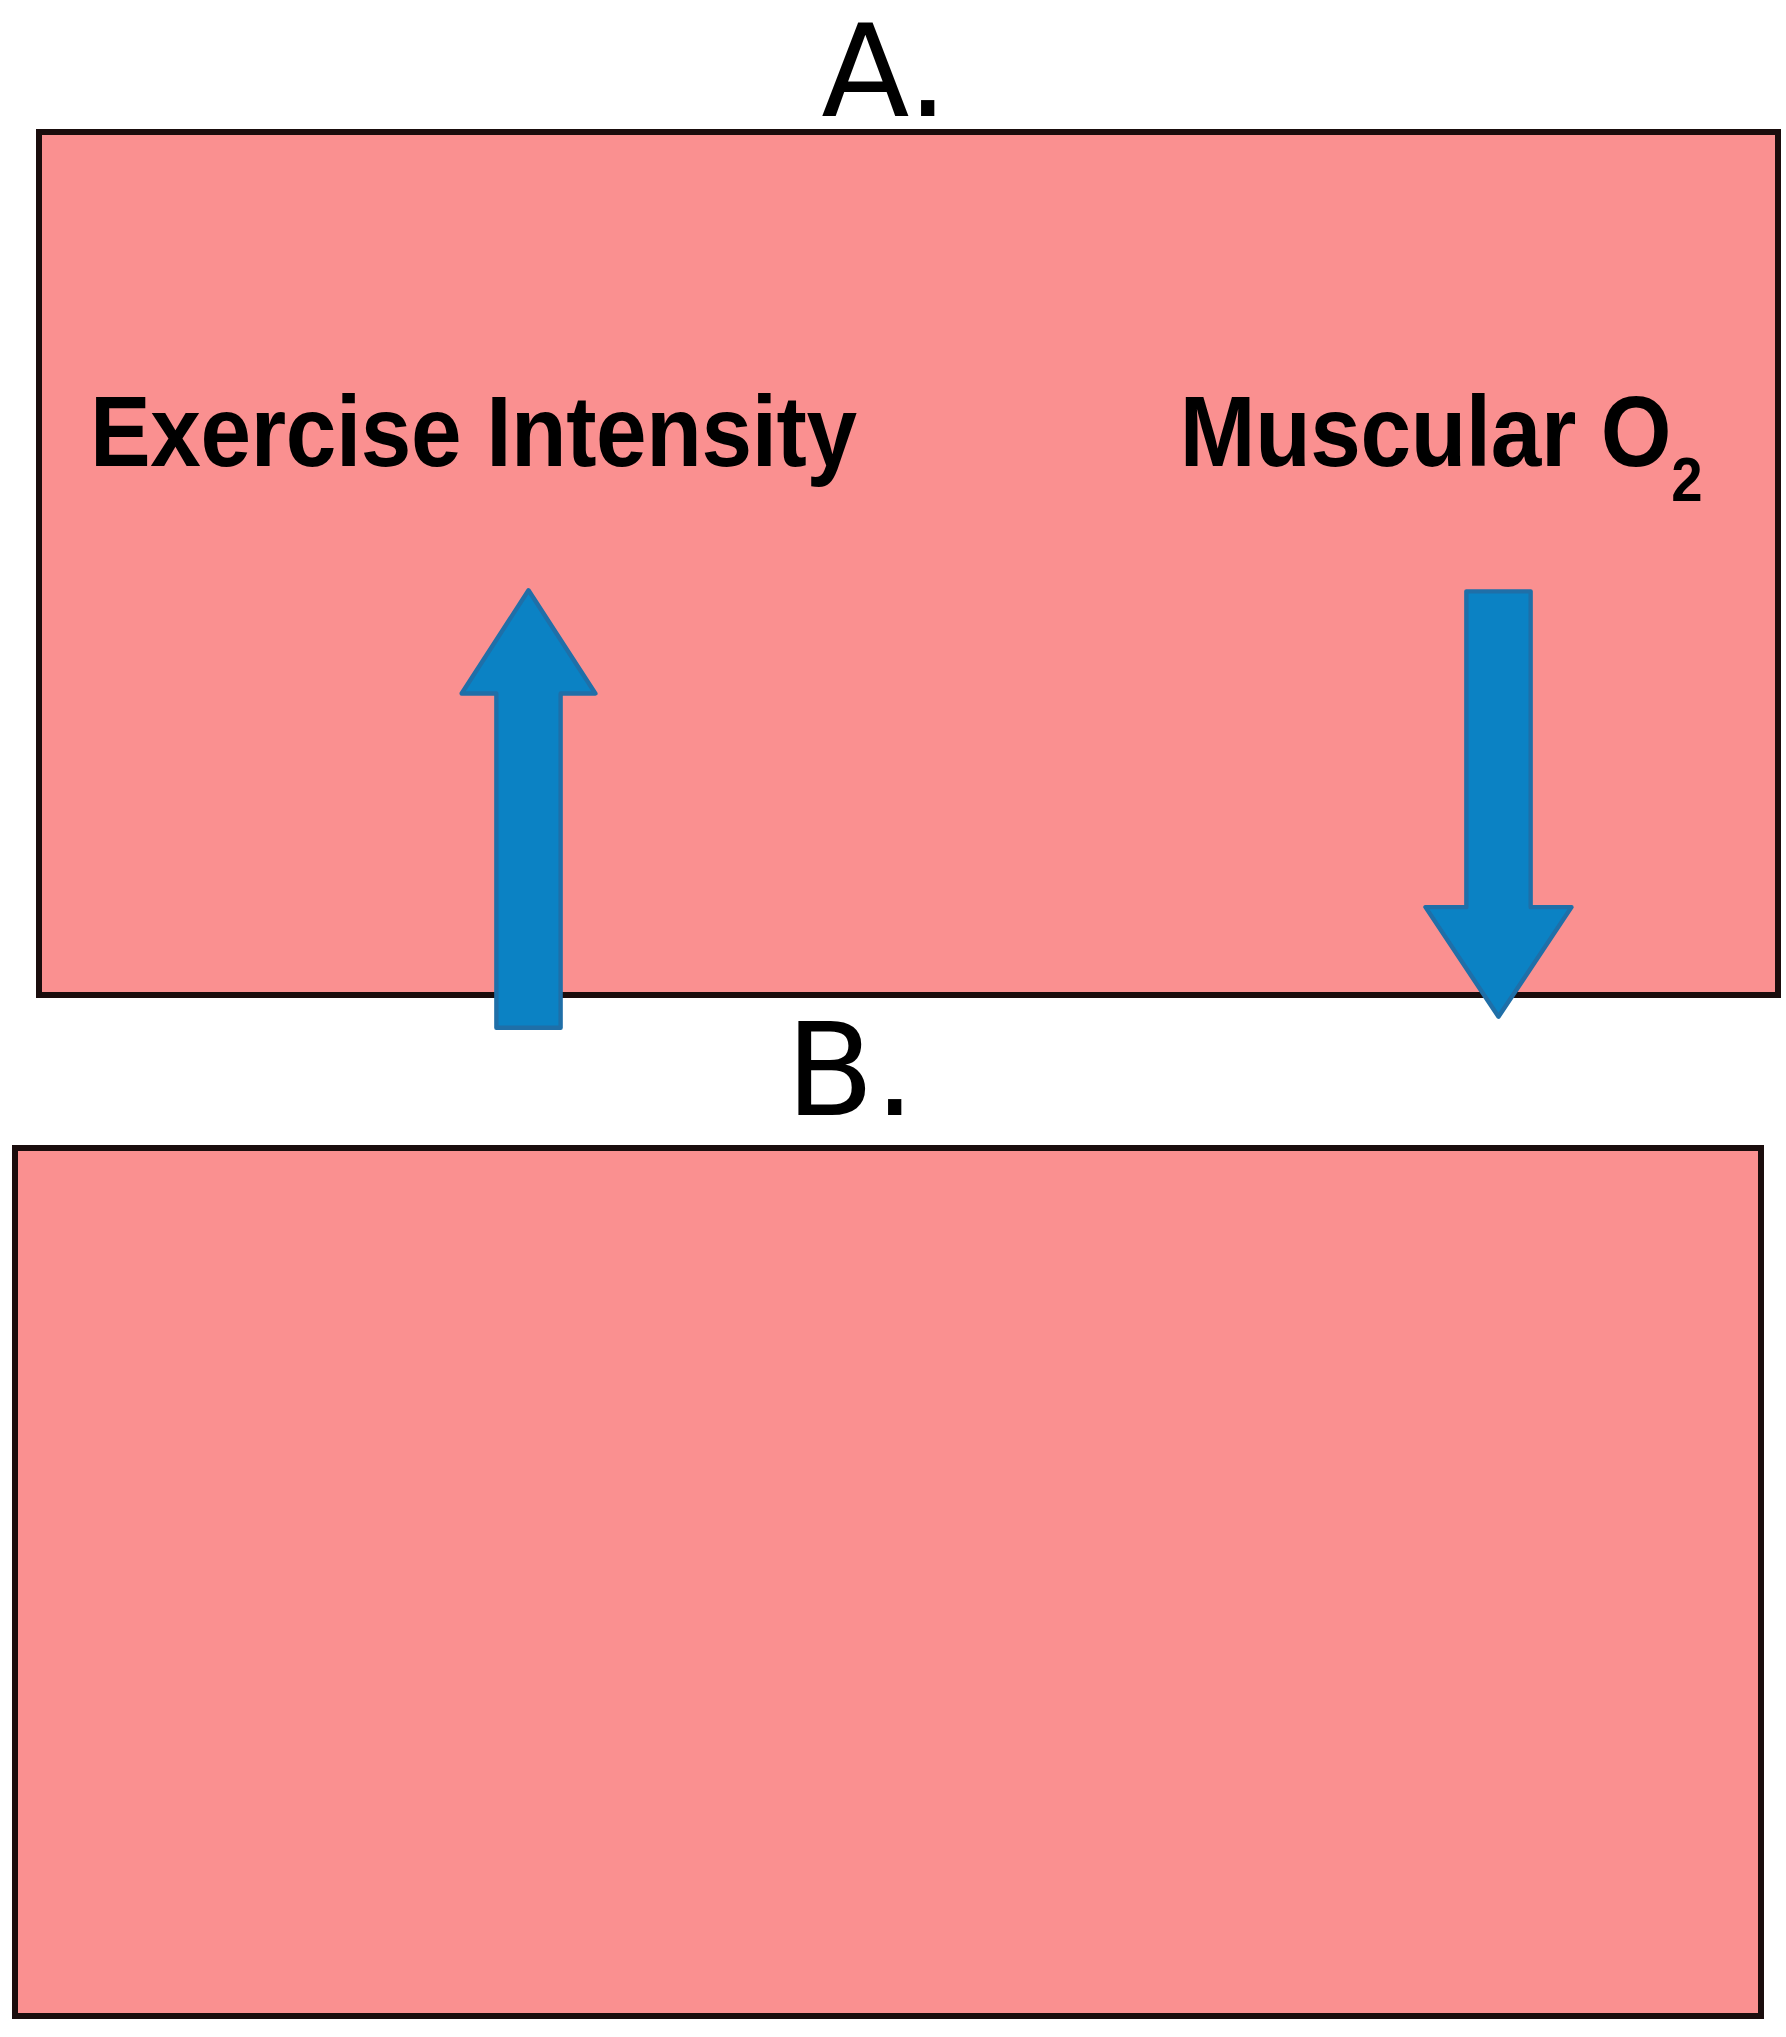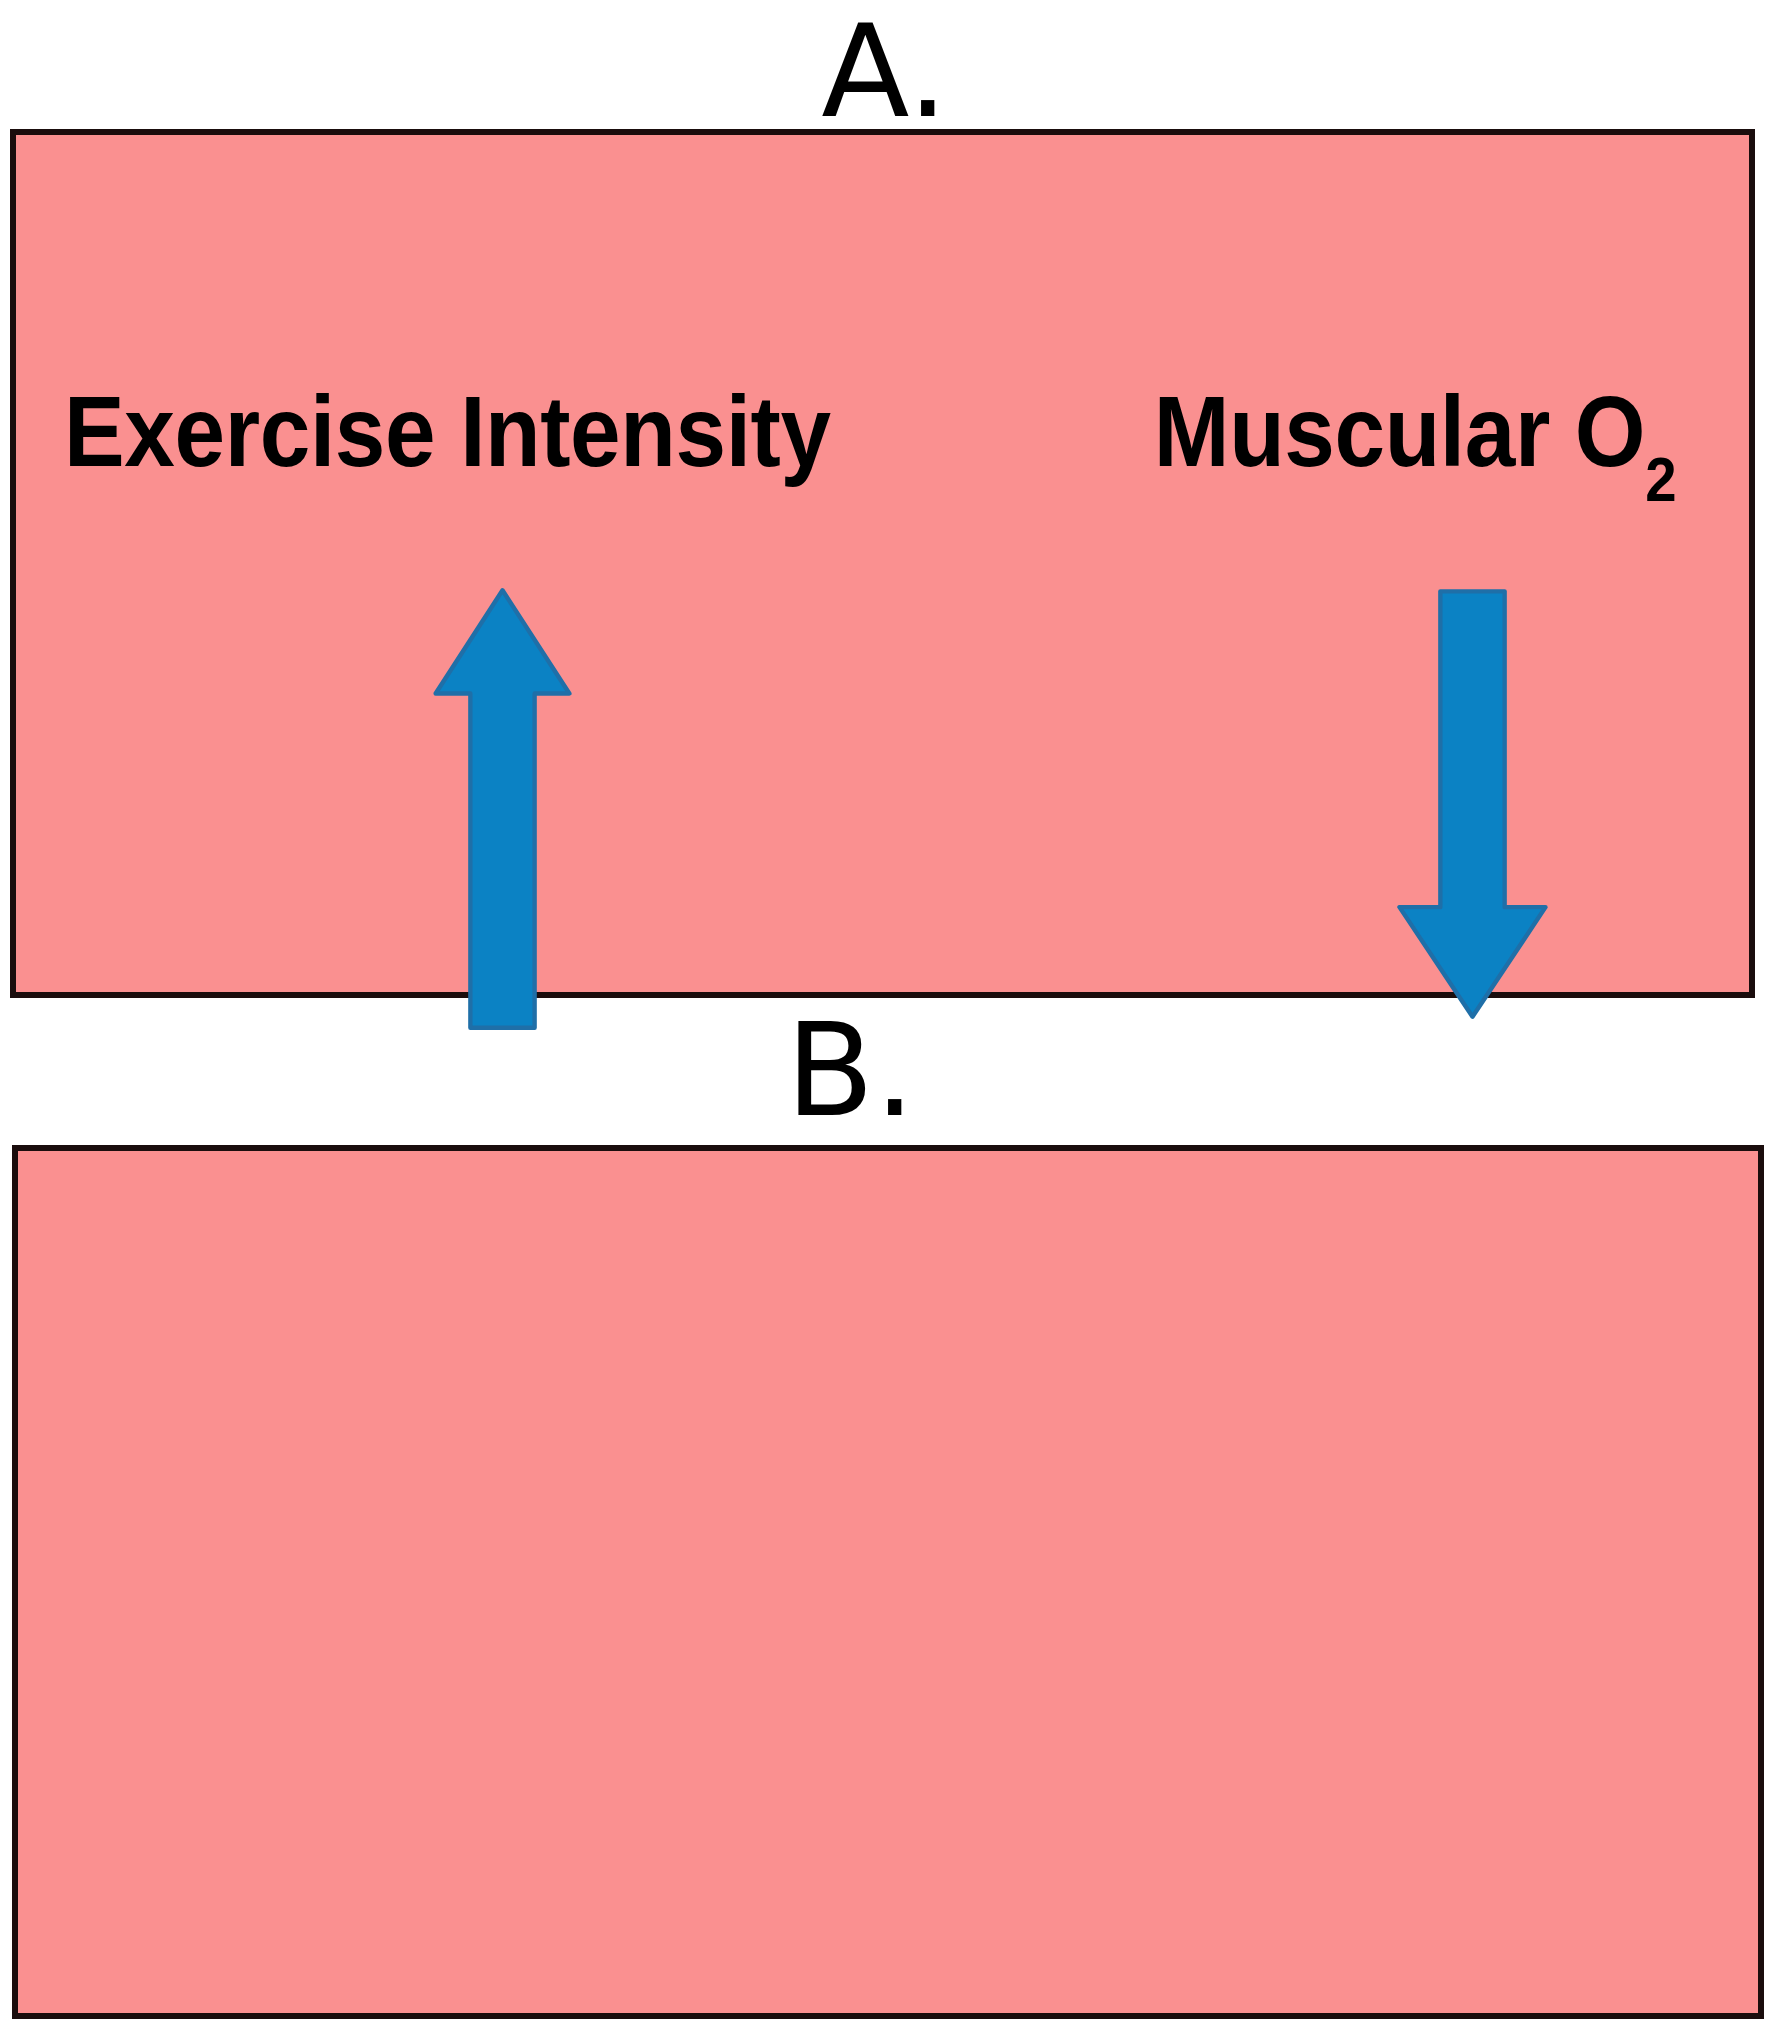--- a/index.html
+++ b/index.html
@@ -47,21 +47,21 @@
   }
 
   
   .panel {
     position: absolute;
     background: #fa9090;
     border: 6px solid #1a0d0d;
     box-sizing: border-box;
   }
   #panel-a {
-    left: 10px;
+    left: 36px;
     top: 129px;
     width: 1745px;
     height: 869px;
   }
   #panel-b {
     left: 12px;
     top: 1145px;
     width: 1752px;
     height: 874px;
   }

